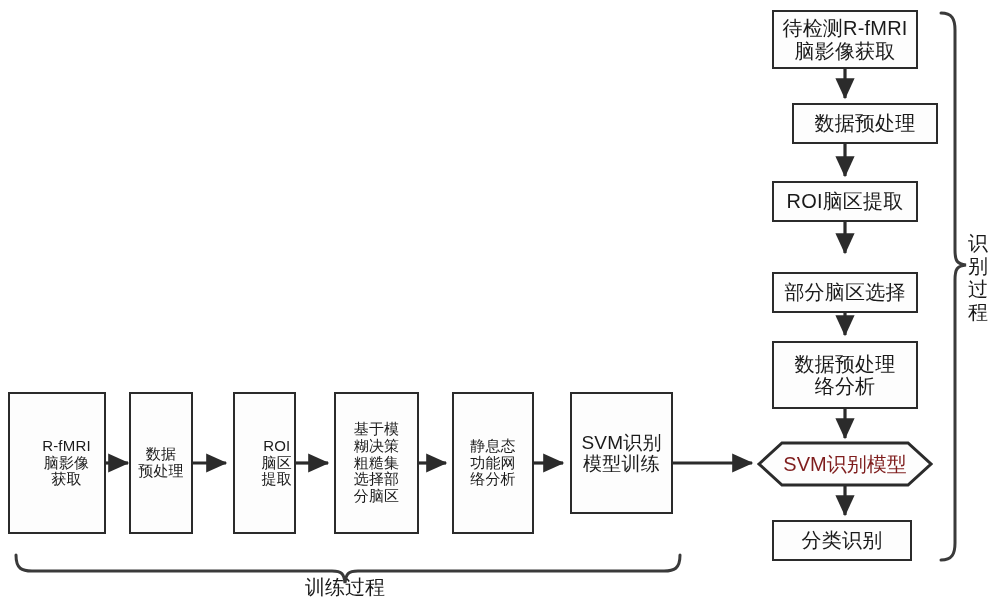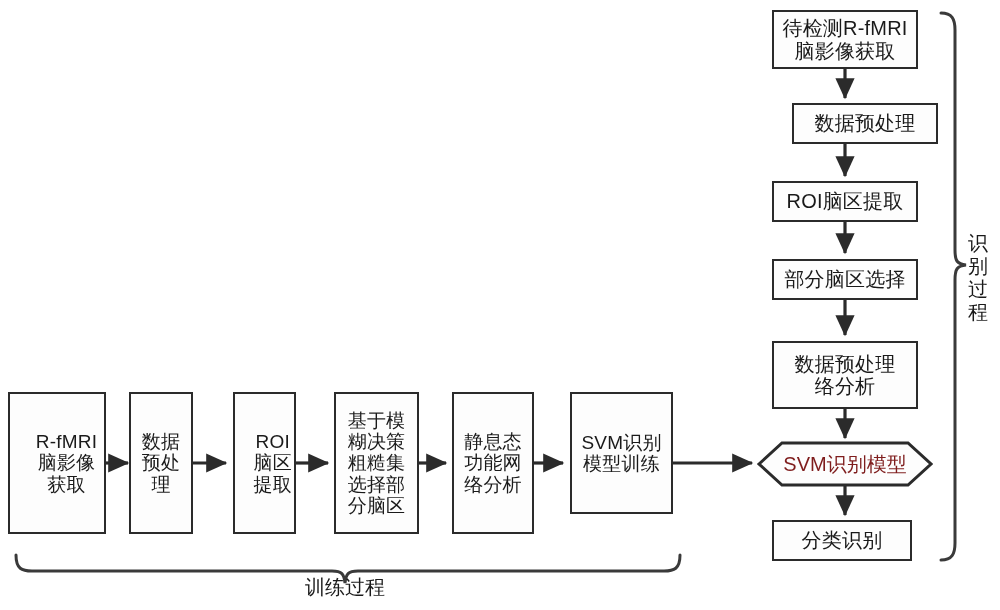--- a/index.html
+++ b/index.html
@@ -33,21 +33,21 @@
     line-height: 1.12;
     color: #1a1a1a;
     letter-spacing: 0.2px;
   }
   .node .txt {
     display: block;
     white-space: pre-line;
     padding: 0 2px;
   }
   
-  .train-box { font-size: 19px; }
+  .train-box { font-size: 15px; }
   .train-box.wide { font-size: 19px; }
 
   
   .rec-box { font-size: 20px; }
 
   
   .hexnode {
     position: absolute;
     box-sizing: border-box;
     display: flex;
@@ -175,21 +175,21 @@
 </div>
 
 <div class="node rec-box" style="left:792px; top:103px; width:146px; height:41px;">
   <span class="txt">数据预处理</span>
 </div>
 
 <div class="node rec-box" style="left:772px; top:181px; width:146px; height:41px;">
   <span class="txt">ROI脑区提取</span>
 </div>
 
-<div class="node rec-box" style="left:772px; top:259px; width:146px; height:41px;">
+<div class="node rec-box" style="left:772px; top:272px; width:146px; height:41px;">
   <span class="txt">部分脑区选择</span>
 </div>
 
 <div class="node rec-box" style="left:772px; top:341px; width:146px; height:68px;">
   <span class="txt">数据预处理
 络分析</span>
 </div>
 
 <div class="hexnode" style="left:757px; top:441px; width:176px; height:46px;">
   <svg viewBox="0 0 176 46" preserveAspectRatio="none">

